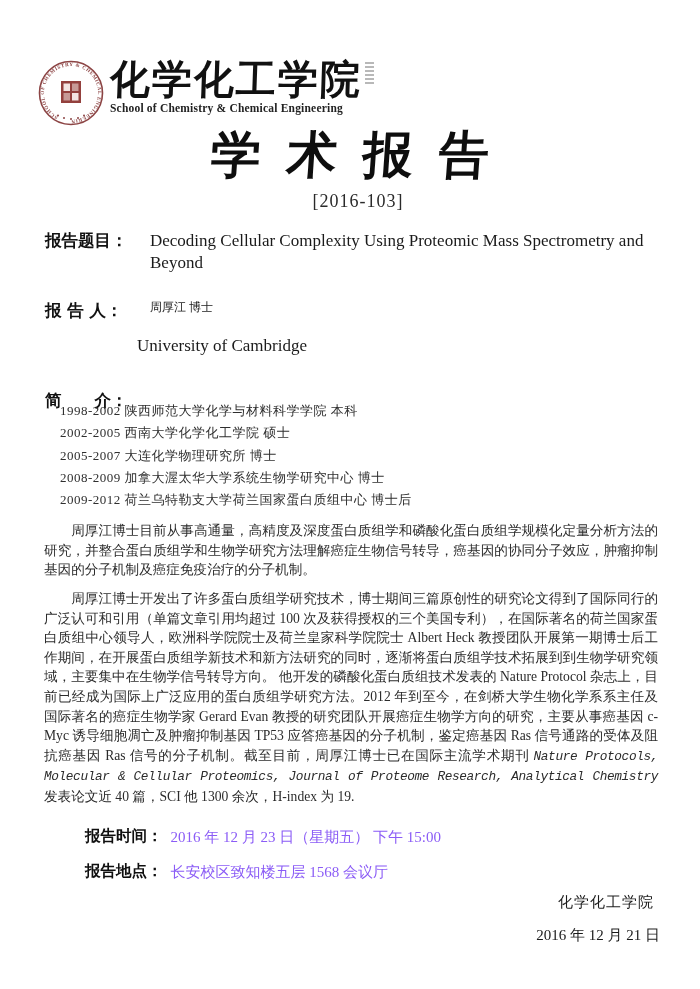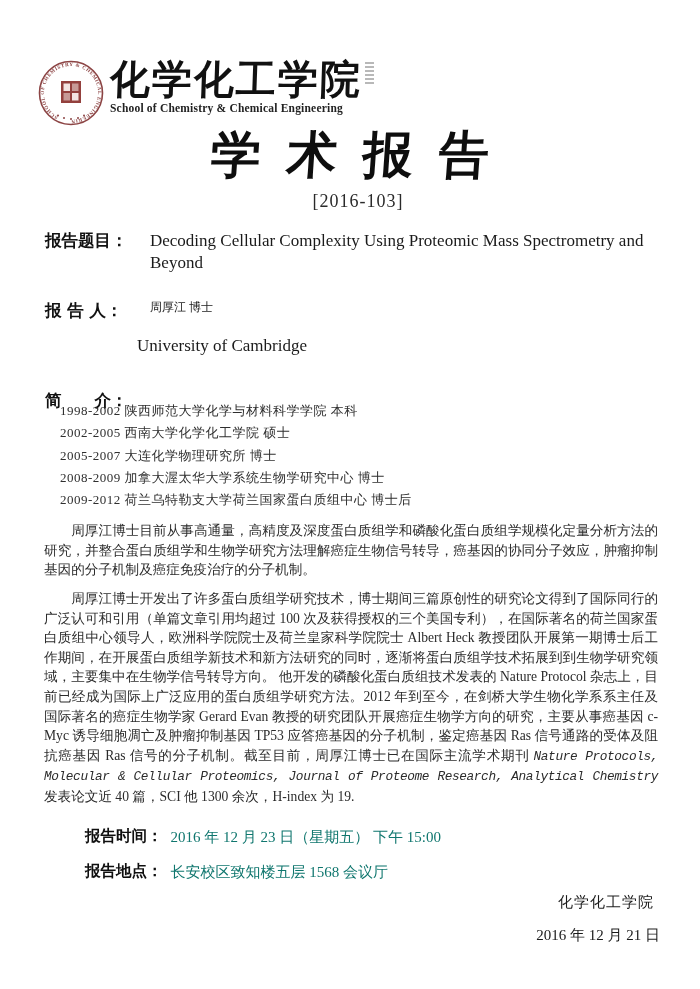--- a/index.html
+++ b/index.html
@@ -81,21 +81,21 @@
     font-family: "Liberation Mono", monospace;
     font-style: italic; font-size: 12.8px; letter-spacing: -0.4px;
   }
 
   
   .sched-row { position: absolute; left: 45px; display: flex; align-items: flex-end; margin-left: 40px; }
   .sched-label {
     font-family: "DejaVu Sans", sans-serif;
     font-weight: bold; font-size: 15.5px; color: #0f0f0f; white-space: nowrap;
   }
-  .sched-value { font-size: 15px; color: #0f766e; margin-left: 8px; white-space: nowrap; }
+  .sched-value { font-size: 15px; color: #8b5cf6; margin-left: 8px; white-space: nowrap; }
   .s-time { top: 826px; }
   .s-place { top: 861px; }
 
   
   .footer-org {
     position: absolute; right: 46px; top: 893px;
     font-size: 15px; color: #1a1a1a; letter-spacing: 1px;
   }
   .footer-date {
     position: absolute; right: 40px; top: 926px;

